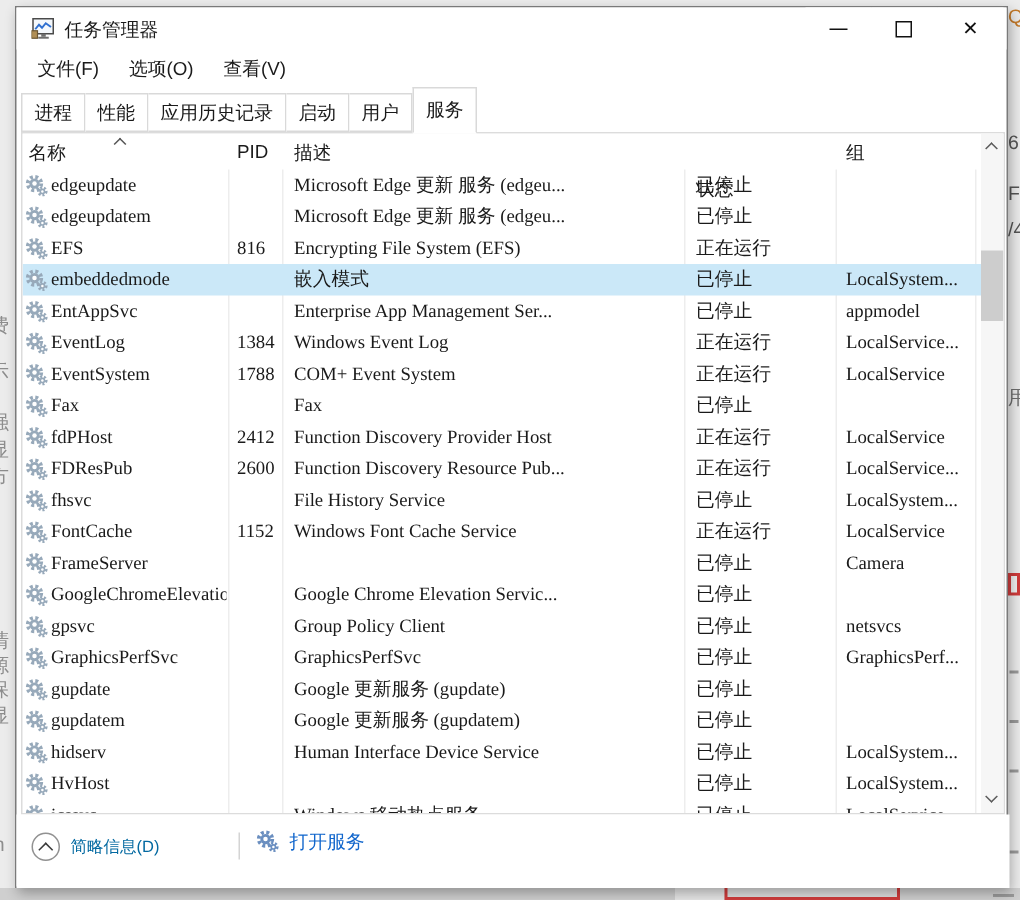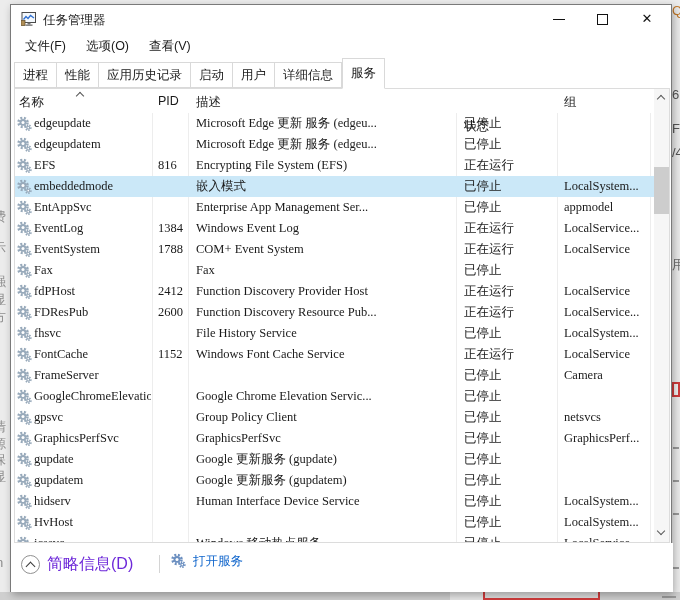--- a/index.html
+++ b/index.html
@@ -74,21 +74,21 @@
   .sb-down { bottom:0; }
   .sb-down .sb-chev { top:3px; border-right:1px solid #5a5a5a; border-bottom:1px solid #5a5a5a; transform:rotate(45deg); }
   .sb-thumb { position:absolute; left:0; top:78px; width:15px; height:47px; background:#cdcdcd; }
 
   
   .statusbar { position:absolute; left:0; top:538px; width:662px; height:49px; background:#fff; }
   .toggle { position:absolute; left:10px; top:10px; height:22px; display:flex; align-items:center; cursor:default; }
   .circle-chev { width:19px; height:19px; border:1px solid #919191; border-radius:50%; position:relative; margin-right:7px; }
   .circle-chev:before { content:""; position:absolute; left:5px; top:7px; width:6px; height:6px;
                         border-left:1px solid #3a3a3a; border-top:1px solid #3a3a3a; transform:rotate(45deg); }
-  .toggle-label { font-size:16px; color:#6d28d9; }
+  .toggle-label { font-size:11px; color:#0369a1; }
   .sb-sep { position:absolute; left:148px; top:12px; width:1px; height:18px; background:#d4d4d4; }
   .open-link { position:absolute; left:160px; top:10px; height:22px; display:flex; 
                color:#1166cc; text-decoration:none; font-size:12.5px; cursor:pointer; }
   .open-link .gear-wrap { width:16px; height:16px; margin-right:6px; }
 </style>
 </head>
 <body>
 
 <div>
   <div class="bottom-strip"></div>
@@ -150,21 +150,20 @@
       <span class="menu-item">选项(O)</span>
       <span class="menu-item">查看(V)</span>
     </div>
 
   <div class="tabstrip" id="tabstrip">
       <div class="tab">进程</div>
       <div class="tab">性能</div>
       <div class="tab">应用历史记录</div>
       <div class="tab">启动</div>
       <div class="tab">用户</div>
-      <div class="tab">详细信息</div>
       <div class="tab active">服务</div>
     </div>
 
   <div class="pane">
     <div class="colline" style="left:137px;"></div>
     <div class="colline" style="left:173px;"></div>
     <div class="colline" style="left:441px;"></div>
     <div class="colline" style="left:542px;"></div>
     <div class="colline" style="left:635px;"></div>
 

